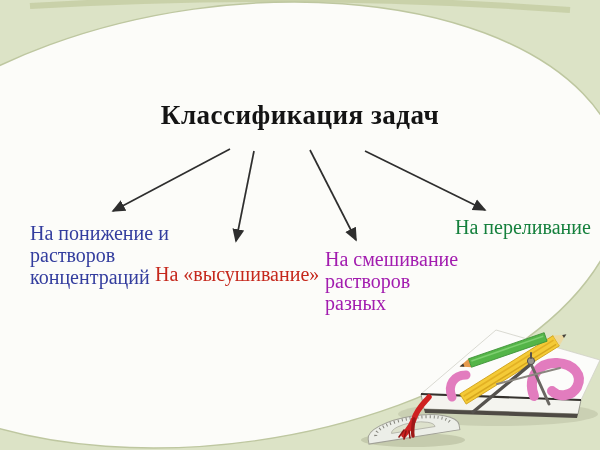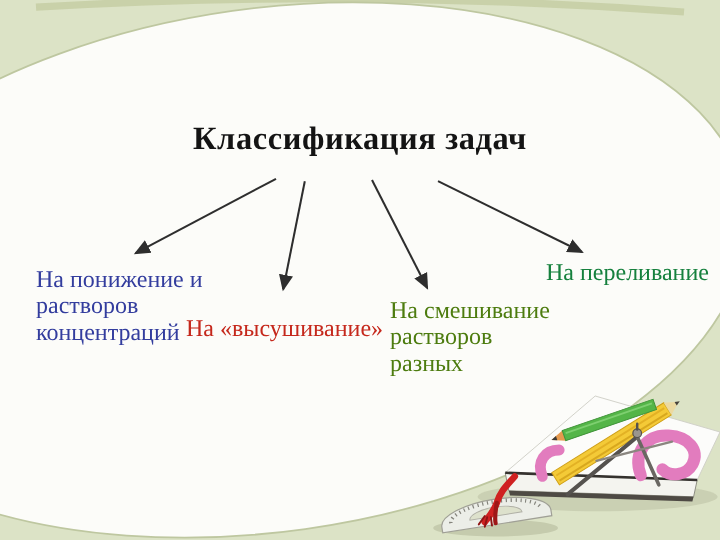--- a/index.html
+++ b/index.html
@@ -22,21 +22,21 @@
   }
   .label{
     position:absolute;
     font-weight:normal;
     font-size:20px;
     line-height:22px;
     white-space:nowrap;
   }
   .label-concentration{ left:30px;  top:222px; color:#333d9e; }
   .label-drying       { left:155px; top:263px; color:#c5281c; }
-  .label-mixing       { left:325px; top:248px; color:#4d7c0f; }
+  .label-mixing       { left:325px; top:248px; color:#a21caf; }
   .label-pouring      { left:455px; top:216px; color:#15803d; }
 </style>
 </head>
 <body>
 
 <div class="slide">
 
   <svg class="scene" width="600" height="450" viewBox="0 0 600 450">
 
     <rect width="600" height="450" fill="#dce3c6"></rect>

